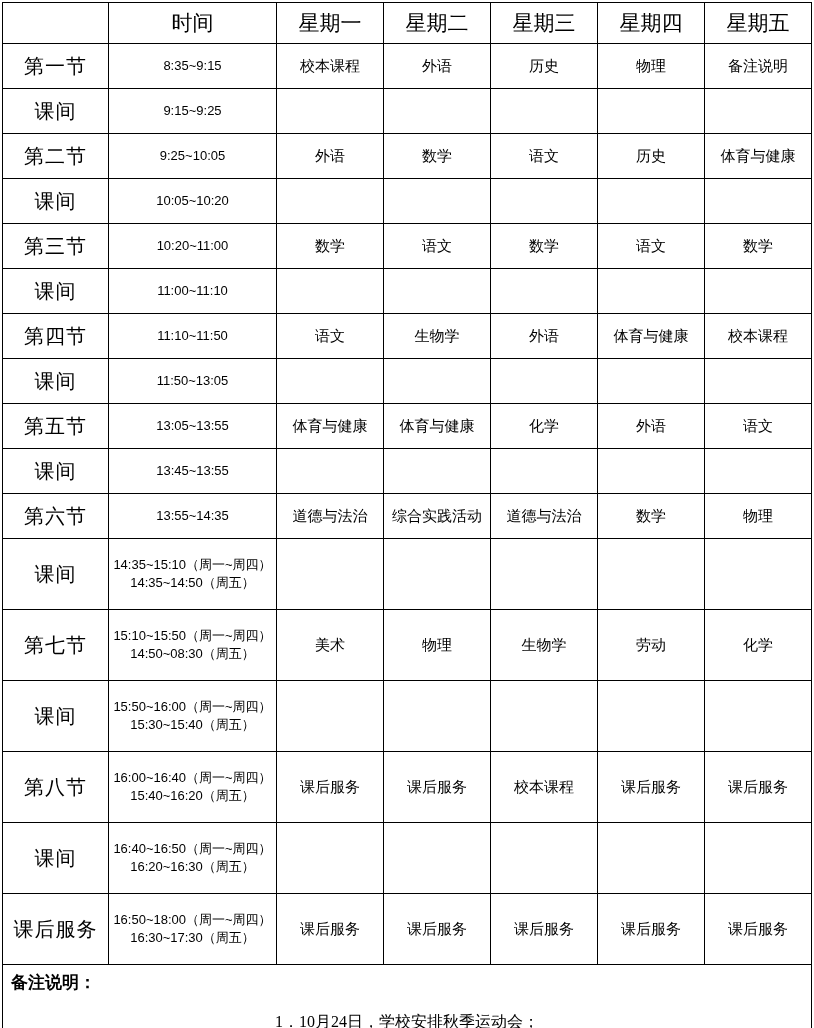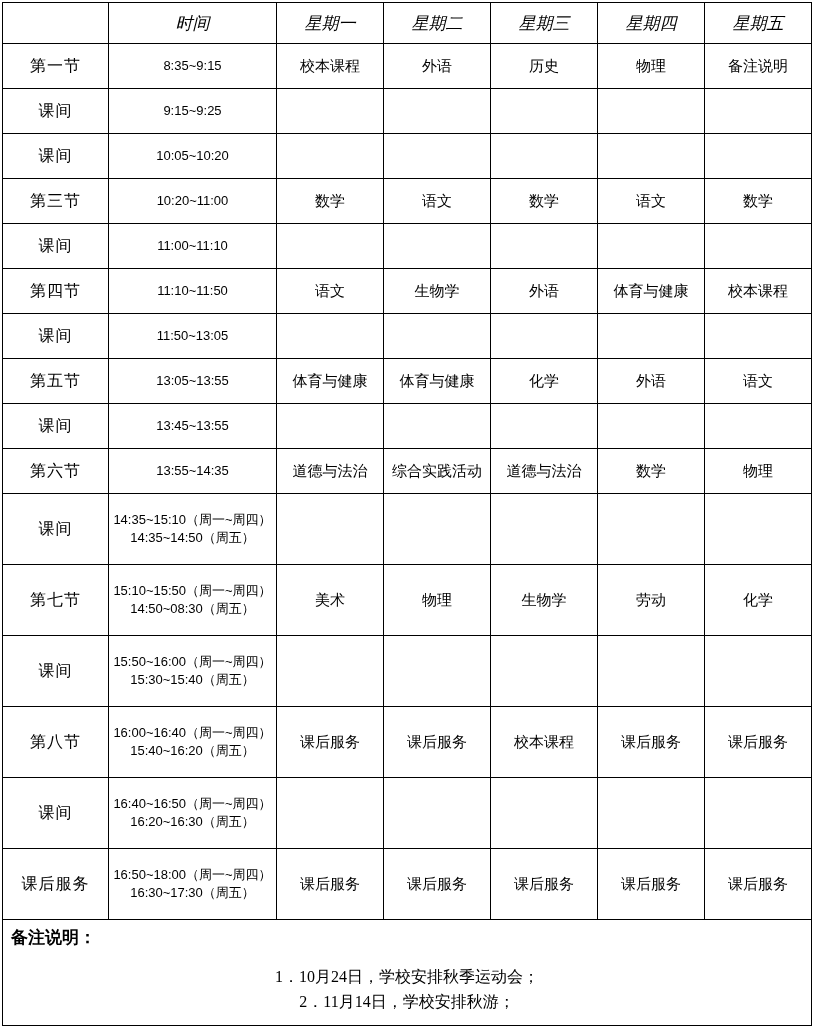--- a/index.html
+++ b/index.html
@@ -27,27 +27,26 @@
     text-align: center;
     vertical-align: middle;
     padding: 2px 2px;
     font-weight: normal;
   }
   col.c-period { width: 106px; }
   col.c-time   { width: 168px; }
   col.c-day    { width: 107px; }
 
   thead th {
-    font-size: 17px;
+    font-size: 21px;
     height: 36px;
     font-family: "Liberation Serif", "DejaVu Serif", serif;
-    font-style: italic;
   }
   td.period {
-    font-size: 16px;
+    font-size: 20px;
     letter-spacing: 1px;
   }
   td.time {
     font-size: 13px;
     font-family: "Liberation Sans", sans-serif;
     line-height: 1.35;
   }
   td.time .multi {
     display: block;
   }
@@ -120,20 +119,31 @@
           <td class="period">课间</td>
           <td class="time">
             <span class="multi">9:15~9:25</span>
           </td>
           <td class="subject"></td>
           <td class="subject"></td>
           <td class="subject"></td>
           <td class="subject"></td>
           <td class="subject"></td>
         </tr>
+        <tr class="row-normal">
+          <td class="period">第二节</td>
+          <td class="time">
+            <span class="multi">9:25~10:05</span>
+          </td>
+          <td class="subject">外语</td>
+          <td class="subject">数学</td>
+          <td class="subject">语文</td>
+          <td class="subject">历史</td>
+          <td class="subject">体育与健康</td>
+        </tr>
         <tr class="row-break">
           <td class="period">课间</td>
           <td class="time">
             <span class="multi">10:05~10:20</span>
           </td>
           <td class="subject"></td>
           <td class="subject"></td>
           <td class="subject"></td>
           <td class="subject"></td>
           <td class="subject"></td>

